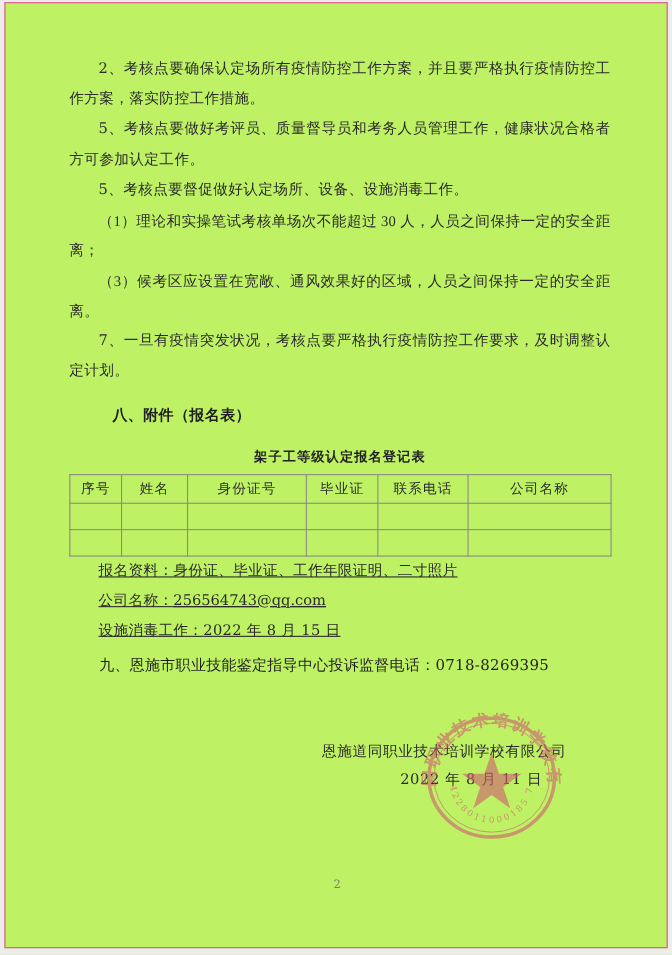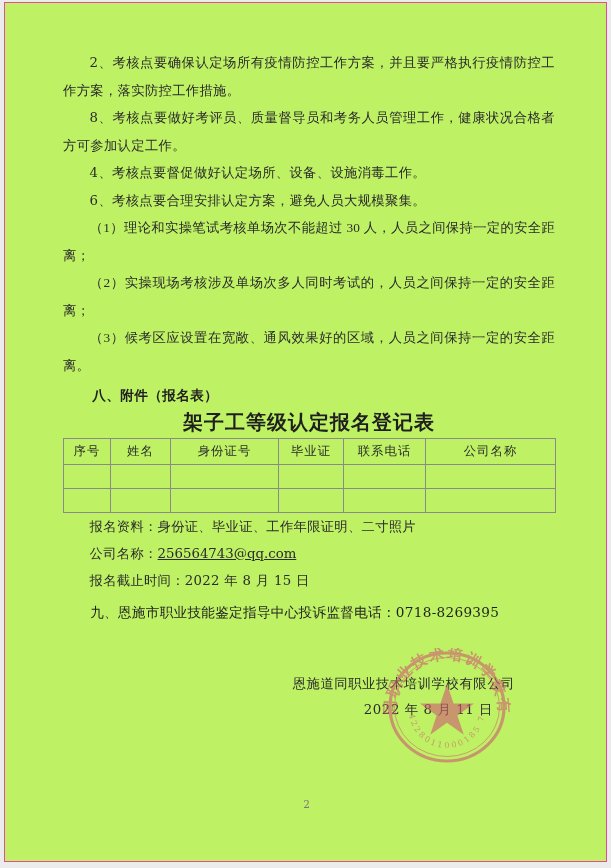--- a/index.html
+++ b/index.html
@@ -45,31 +45,31 @@
     font-size: 13.3px;
     line-height: 27.5px;
     text-align: justify;
     text-justify: inter-ideograph;
     text-indent: 2em;
     color: #2b2b2b;
     letter-spacing: 0.2px;
     font-family: Liberation Serif, serif;
   }
   .section-head {
-    margin: 2px;
+    margin: 12px;
     font-size: 13.6px;
     line-height: 28px;
     text-indent: 2em;
     font-weight: bold;
     color: #1f1f1f;
     letter-spacing: 0.4px;
   }
   .table-title {
     margin: 2px 0 5px 0;
-    font-size: 20px;
+    font-size: 12px;
     line-height: 22px;
     text-align: center;
     font-weight: bold;
     color: #1f1f1f;
     letter-spacing: 1px;
   }
   table.reg-table {
     border-collapse: collapse;
     width: 492px;
     margin: 0 0 0 0;
@@ -88,20 +88,21 @@
   table.reg-table td.hdr {
     height: 23px;
   }
   .info-line {
     margin: 0;
     font-size: 13.3px;
     line-height: 27px;
     text-indent: 2em;
     color: #2b2b2b;
     letter-spacing: 0.3px;
+    text-decoration: underline;
   }
   .link-underline {
     text-decoration: underline;
     font-family: "DejaVu Serif", "Liberation Serif", serif;
     letter-spacing: 0;
   }
   .contact-head {
     margin: 4px 0 0 0;
     font-size: 13.6px;
     line-height: 28px;
@@ -157,28 +158,27 @@
   }
 </style>
 </head>
 <body>
 
 <div class="page">
 
   <div class="content">
 
     <p class="body-par">2、考核点要确保认定场所有疫情防控工作方案，并且要严格执行疫情防控工作方案，落实防控工作措施。</p>
-    <p class="body-par">8、考核点要做好考评员、质量督导员和考务人员管理工作，健康状况合格者方可参加认定工作。</p>
-    <p class="body-par">4、考核点要督促做好认定场所、设备、设施消毒工作。</p>
-    <p class="body-par">6、考核点要合理安排认定方案，避免人员大规模聚集。</p>
+    <p class="body-par">5、考核点要做好考评员、质量督导员和考务人员管理工作，健康状况合格者方可参加认定工作。</p>
+    <p class="body-par">5、考核点要督促做好认定场所、设备、设施消毒工作。</p>
 
     <p class="sub-par">（1）理论和实操笔试考核单场次不能超过 30 人，人员之间保持一定的安全距离；</p>
-    <p class="sub-par">（2）实操现场考核涉及单场次多人同时考试的，人员之间保持一定的安全距离；</p>
     <p class="sub-par">（3）候考区应设置在宽敞、通风效果好的区域，人员之间保持一定的安全距离。</p>
 
+    <p class="body-par">7、一旦有疫情突发状况，考核点要严格执行疫情防控工作要求，及时调整认定计划。</p>
 
     <p class="section-head">八、附件（报名表）</p>
 
     <p class="table-title">架子工等级认定报名登记表</p>
 
     <table class="reg-table">
       <colgroup>
         <col style="width:47px">
         <col style="width:60px">
         <col style="width:108px">
@@ -211,21 +211,21 @@
           <td></td>
           <td></td>
         </tr>
       </tbody>
     </table>
 
     <p class="info-line"><span>报名资料：</span><span>身份证、毕业证、工作年限证明、二寸照片</span></p>
 
     <p class="info-line"><span>公司名称：</span><span class="link-underline">256564743@qq.com</span></p>
 
-    <p class="info-line"><span>报名截止时间：</span><span class="num">2022 年 8 月 15 日</span></p>
+    <p class="info-line"><span>设施消毒工作：</span><span class="num">2022 年 8 月 15 日</span></p>
 
     <p class="contact-head">九、恩施市职业技能鉴定指导中心投诉监督电话：0718-8269395</p>
 
   </div>
 
   <div class="sign-block">
     <p class="sign-org">恩施道同职业技术培训学校有限公司</p>
     <p class="sign-date">2022 年 8 月 11 日</p>
   </div>
 

